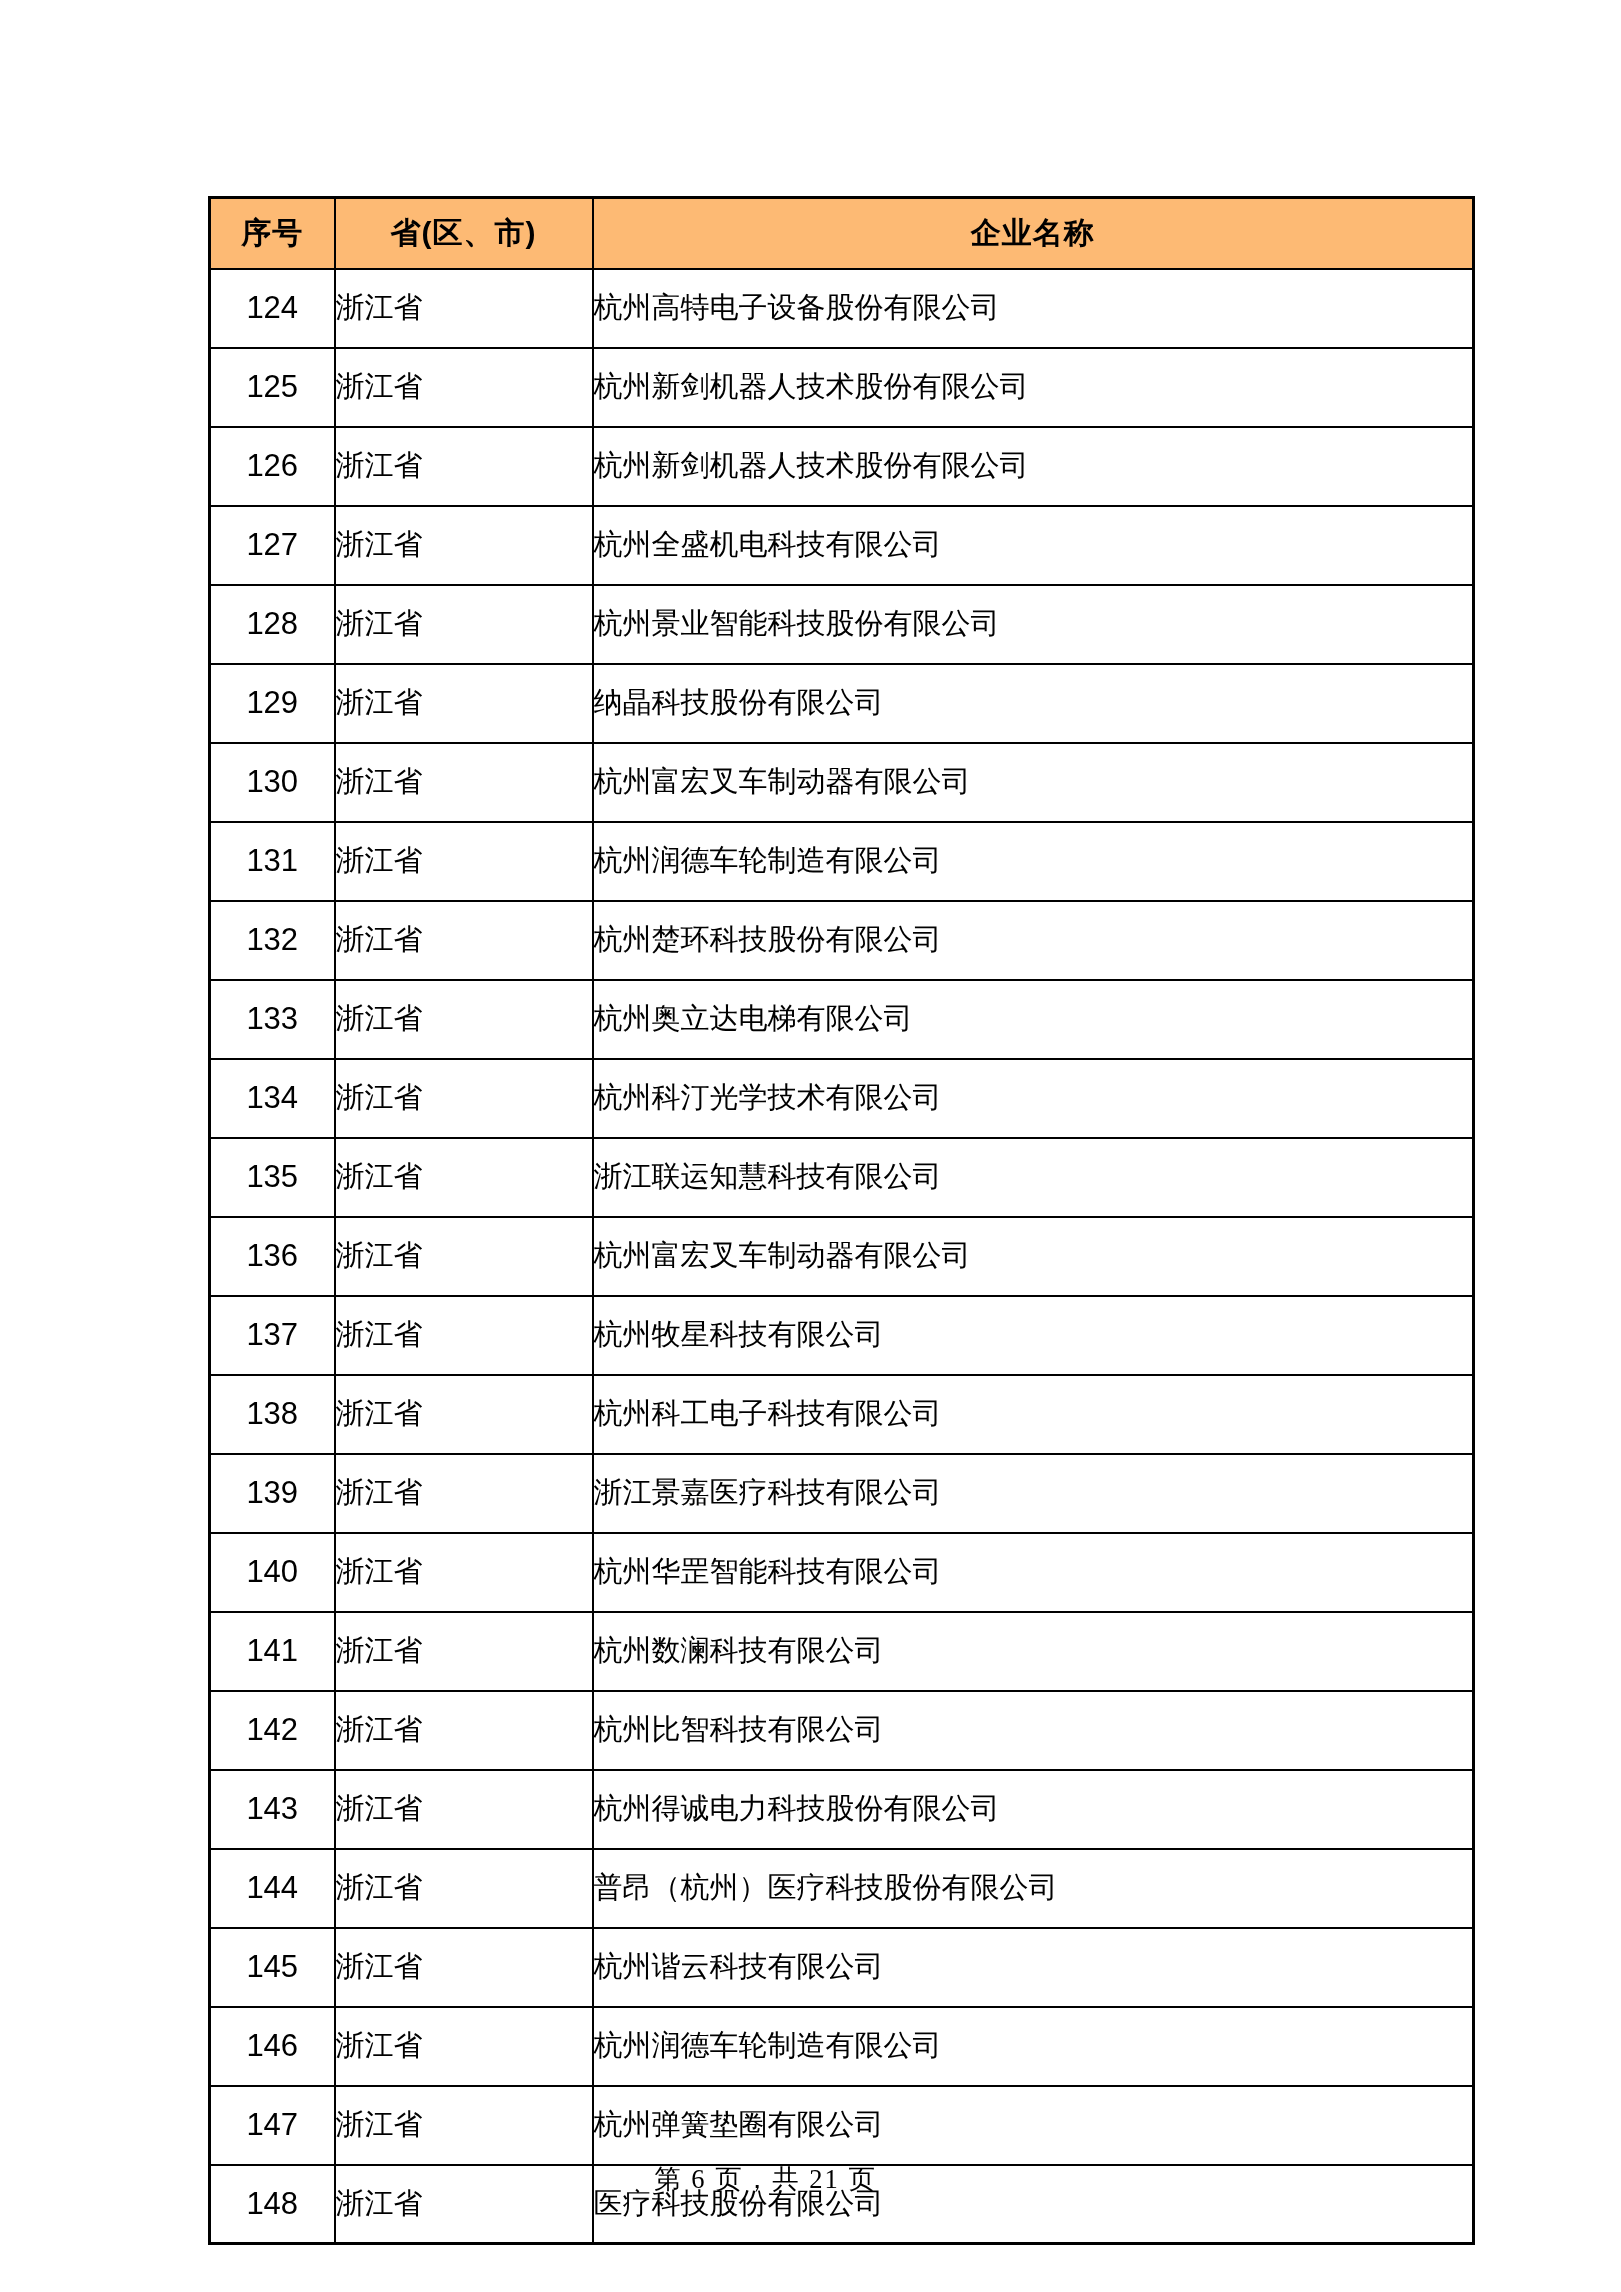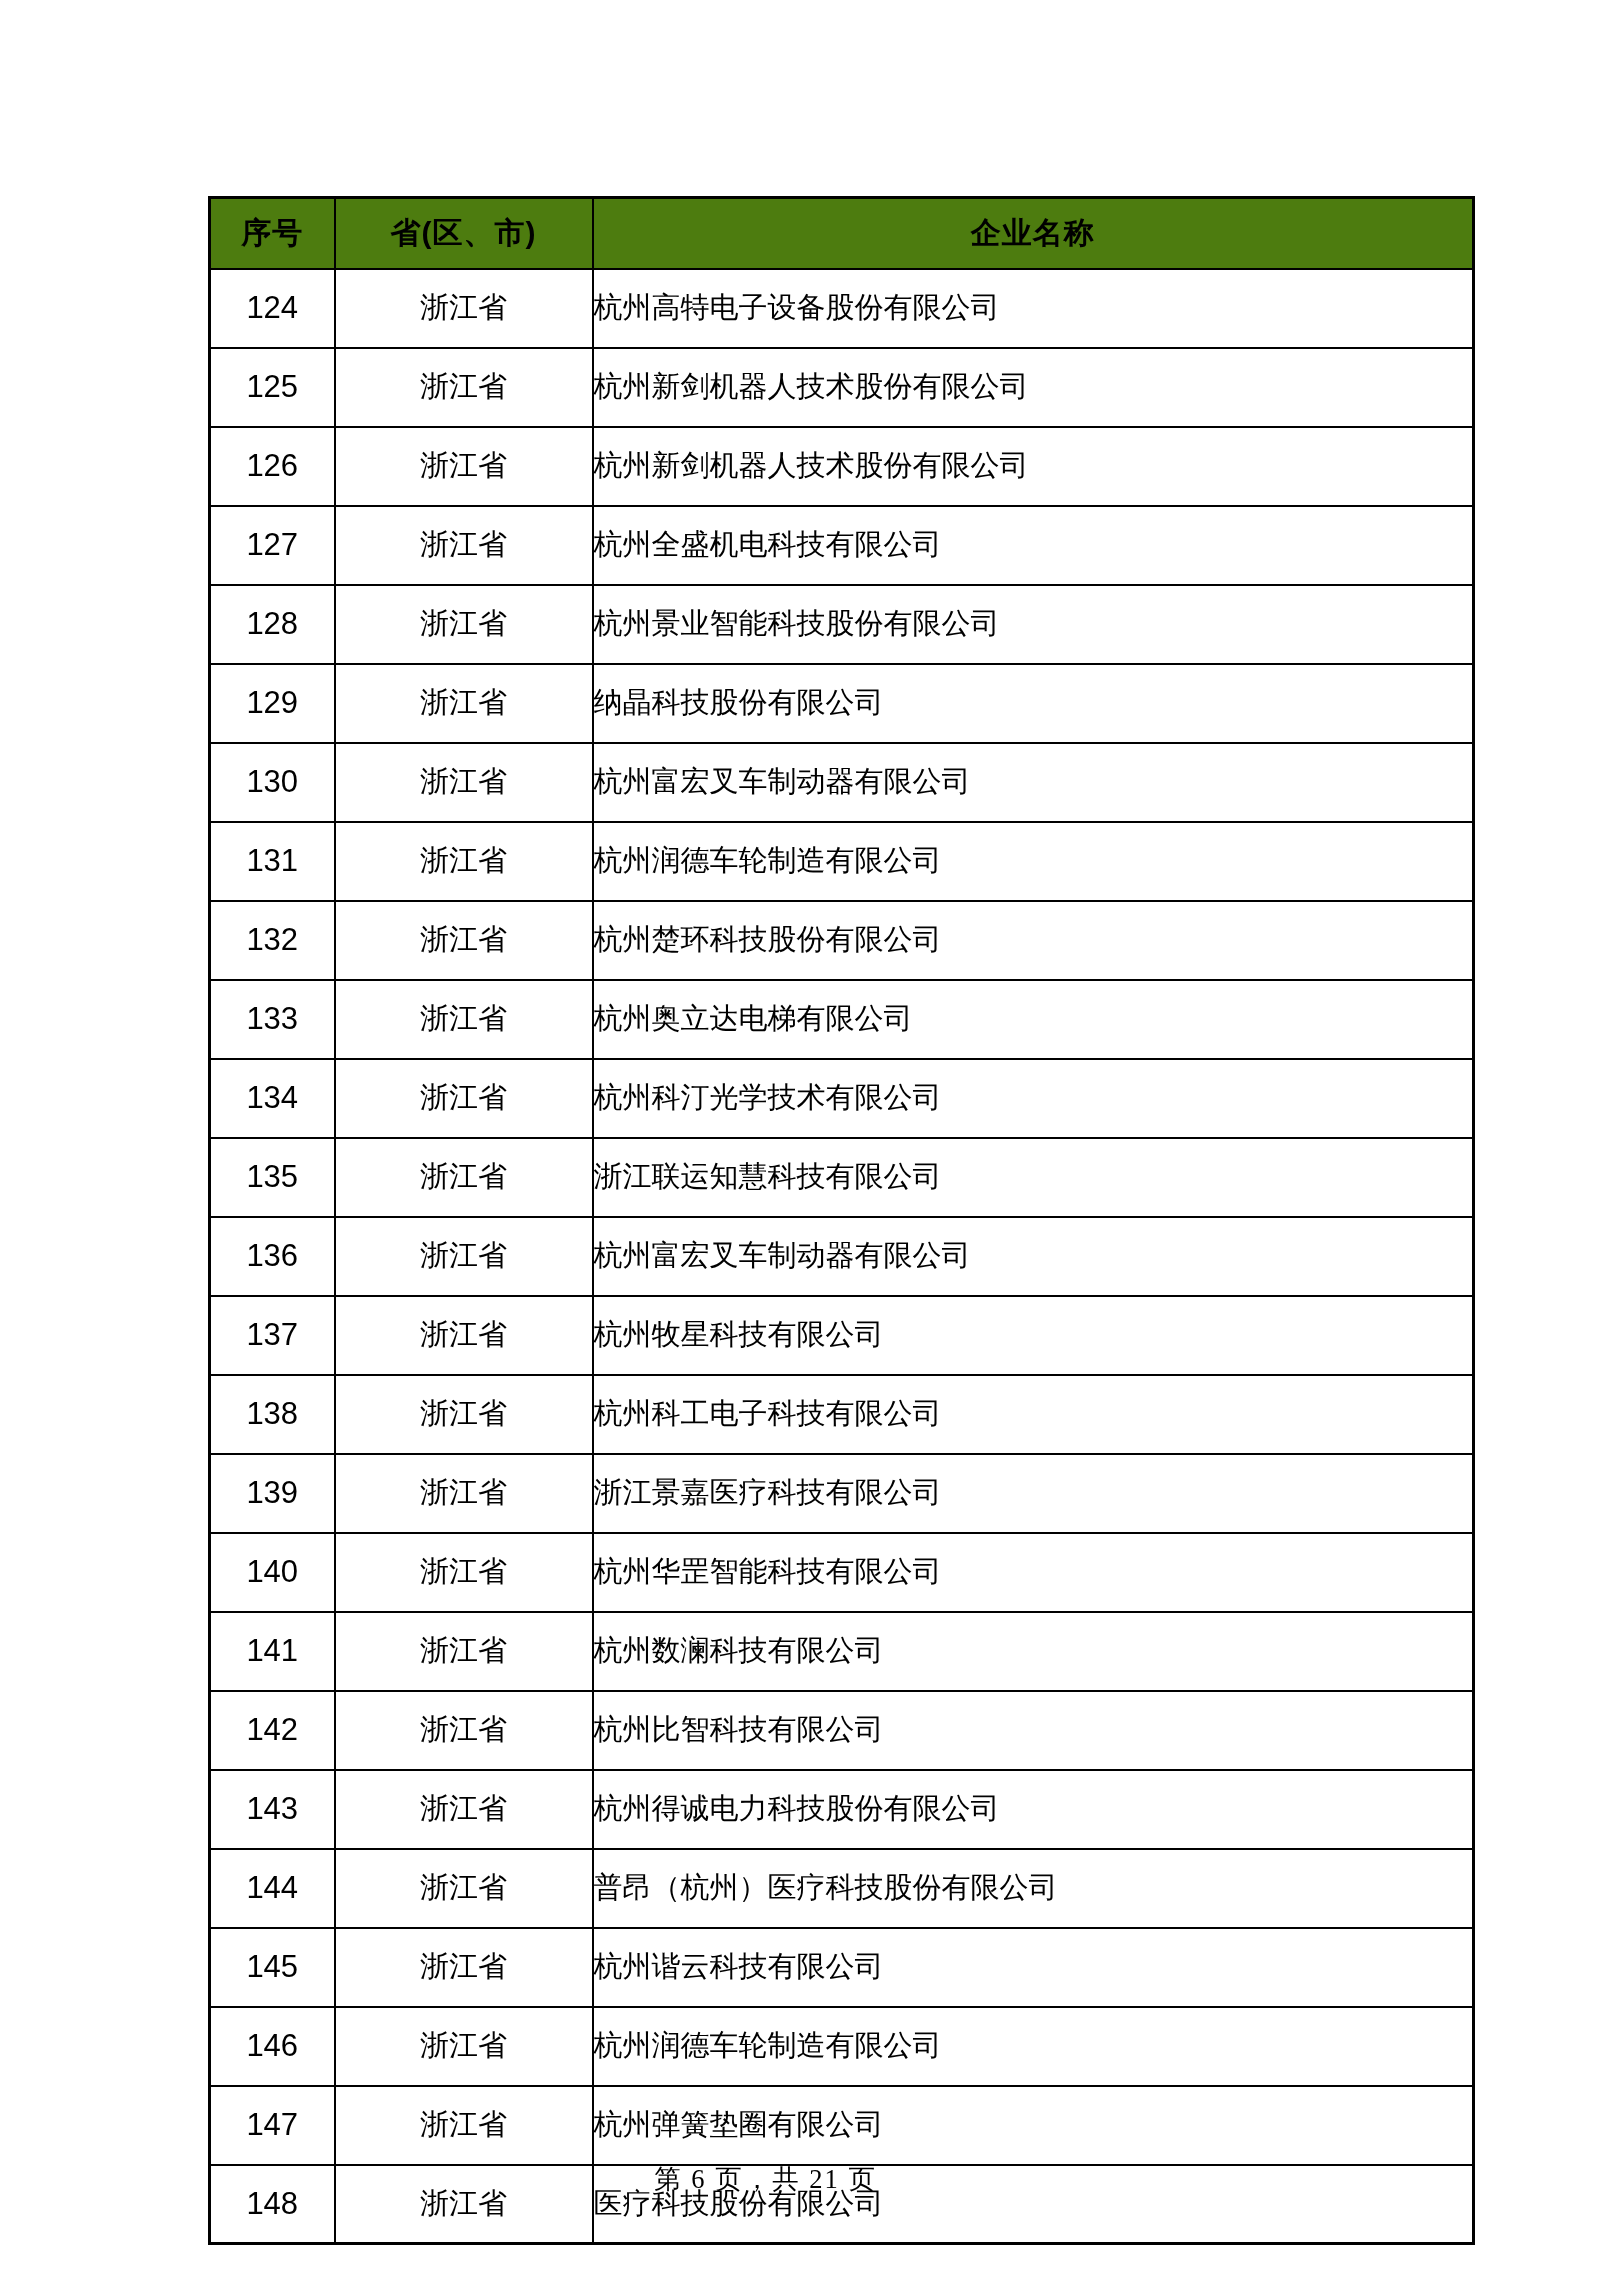--- a/index.html
+++ b/index.html
@@ -36,38 +36,38 @@
     padding: 0;
     overflow: hidden;
     white-space: nowrap;
   }
   table.roster { border: 3.9px solid #000000; }
 
   thead tr { height: 71px; }
   tbody tr { height: 79px; }
 
   th {
-    background: #4d7c0f;
+    background: #fdba74;
     font-size: 30px;
     font-weight: bold;
     text-align: center;
     vertical-align: middle;
     letter-spacing: 1px;
   }
   td {
     font-size: 29px;
     vertical-align: middle;
     background: #ffffff;
   }
   td.no {
     text-align: center;
     font-size: 31px;
   }
   td.prov {
-    text-align: center;
+    text-align: left;
   }
   td.comp {
     text-align: left;
     padding-left: 12.7px;
   }
   .page-footer {
     position: absolute;
     left: 0;
     top: 2161px;
     width: 1531px;

